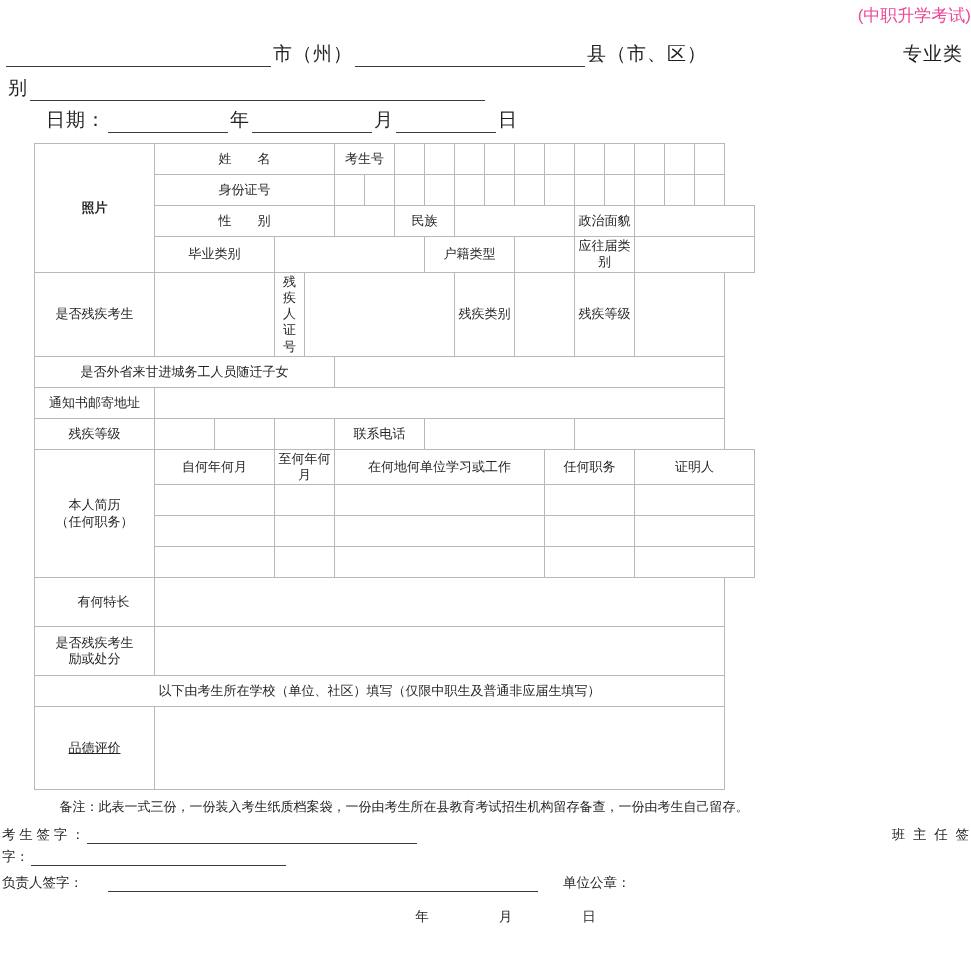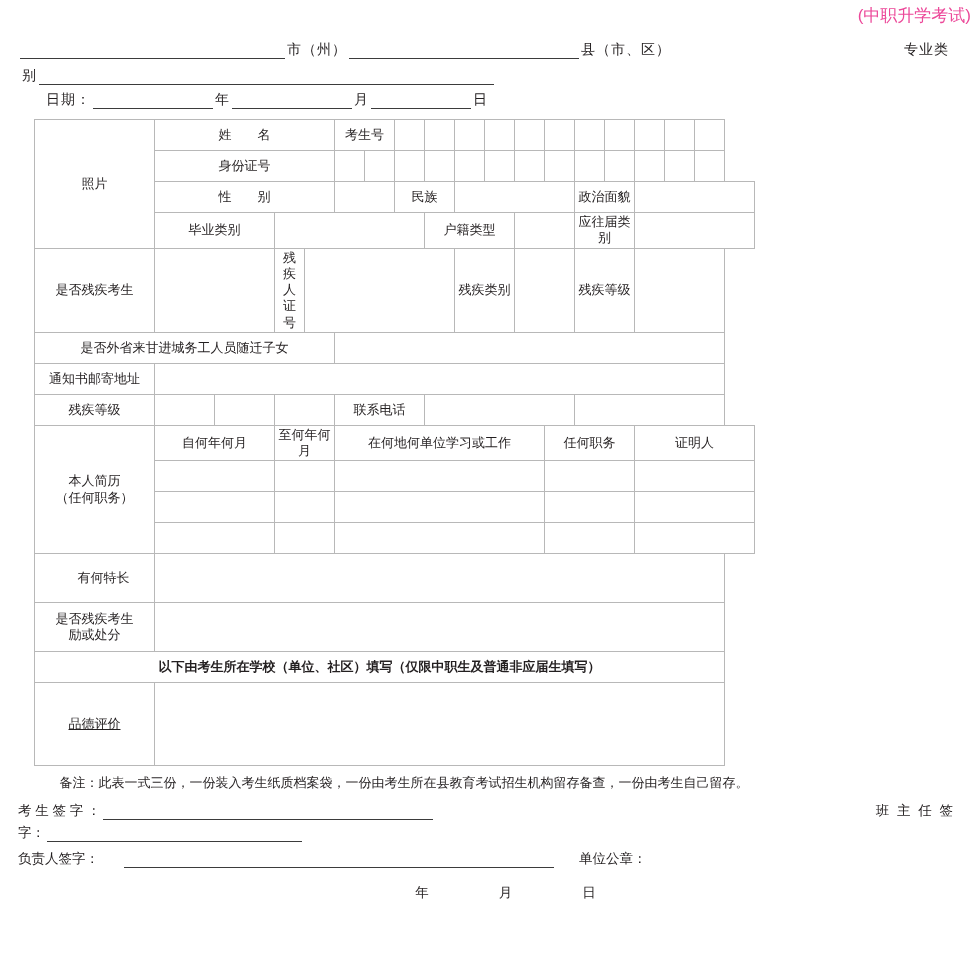--- a/index.html
+++ b/index.html
@@ -25,23 +25,23 @@
     text-align:right;
     font-size:17px;
     font-weight:normal;
     margin:4px 0 0 0;
     color:#ec4899;
   }
 
   .line-row{
     display:flex;
     align-items:flex-end;
-    font-size:14px;
+    font-size:19px;
     letter-spacing:1px;
-    padding:0 20px;
+    padding:0 6px;
     text-align:center;
   }
   .r1{margin-top:14px;}
   .ul{border-bottom:1px solid #3b3b3b;display:inline-block;height:15px;}
   .lbl{white-space:nowrap;padding:0 2px;}
 
   .r2{margin-top:8px;}
   .r3{margin-top:6px;padding-left:44px;}
 
   table.main{
@@ -52,30 +52,30 @@
   }
   table.main td{
     border:1px solid #b8b8b8;
     height:28px;
     text-align:center;
     vertical-align:middle;
     font-size:13px;
     padding:1px 2px;
     line-height:1.25;
   }
-  .photo-cell{font-size:13px;}
-  .hdr-center{font-weight:bold;font-size:14px;}
+  .photo-cell{font-size:13px;font-weight:bold;}
+  .hdr-center{font-weight:normal;font-size:14px;}
   .note{
     margin:8px 0 0 34px;
     width:740px;
     font-size:13px;
     text-align:center;
   }
 
-  .sig-wrap{margin-top:10px;padding:0 16px;font-size:13.5px;}
+  .sig-wrap{margin-top:10px;padding:0 0;font-size:13.5px;}
   .sig-row{display:flex;align-items:flex-end;}
   .sig-row2{display:flex;align-items:flex-end;margin-top:4px;}
   .sig-row3{display:flex;align-items:flex-end;margin-top:8px;gap:23px;}
   .right-lbl{margin-left:auto;white-space:nowrap;letter-spacing:2px;}
   .date-row{display:flex;justify-content:center;gap:70px;margin-top:16px;font-size:13.5px;padding-left:40px;}
   .spacer{flex:1;}
 </style>
 </head>
 <body>
 

